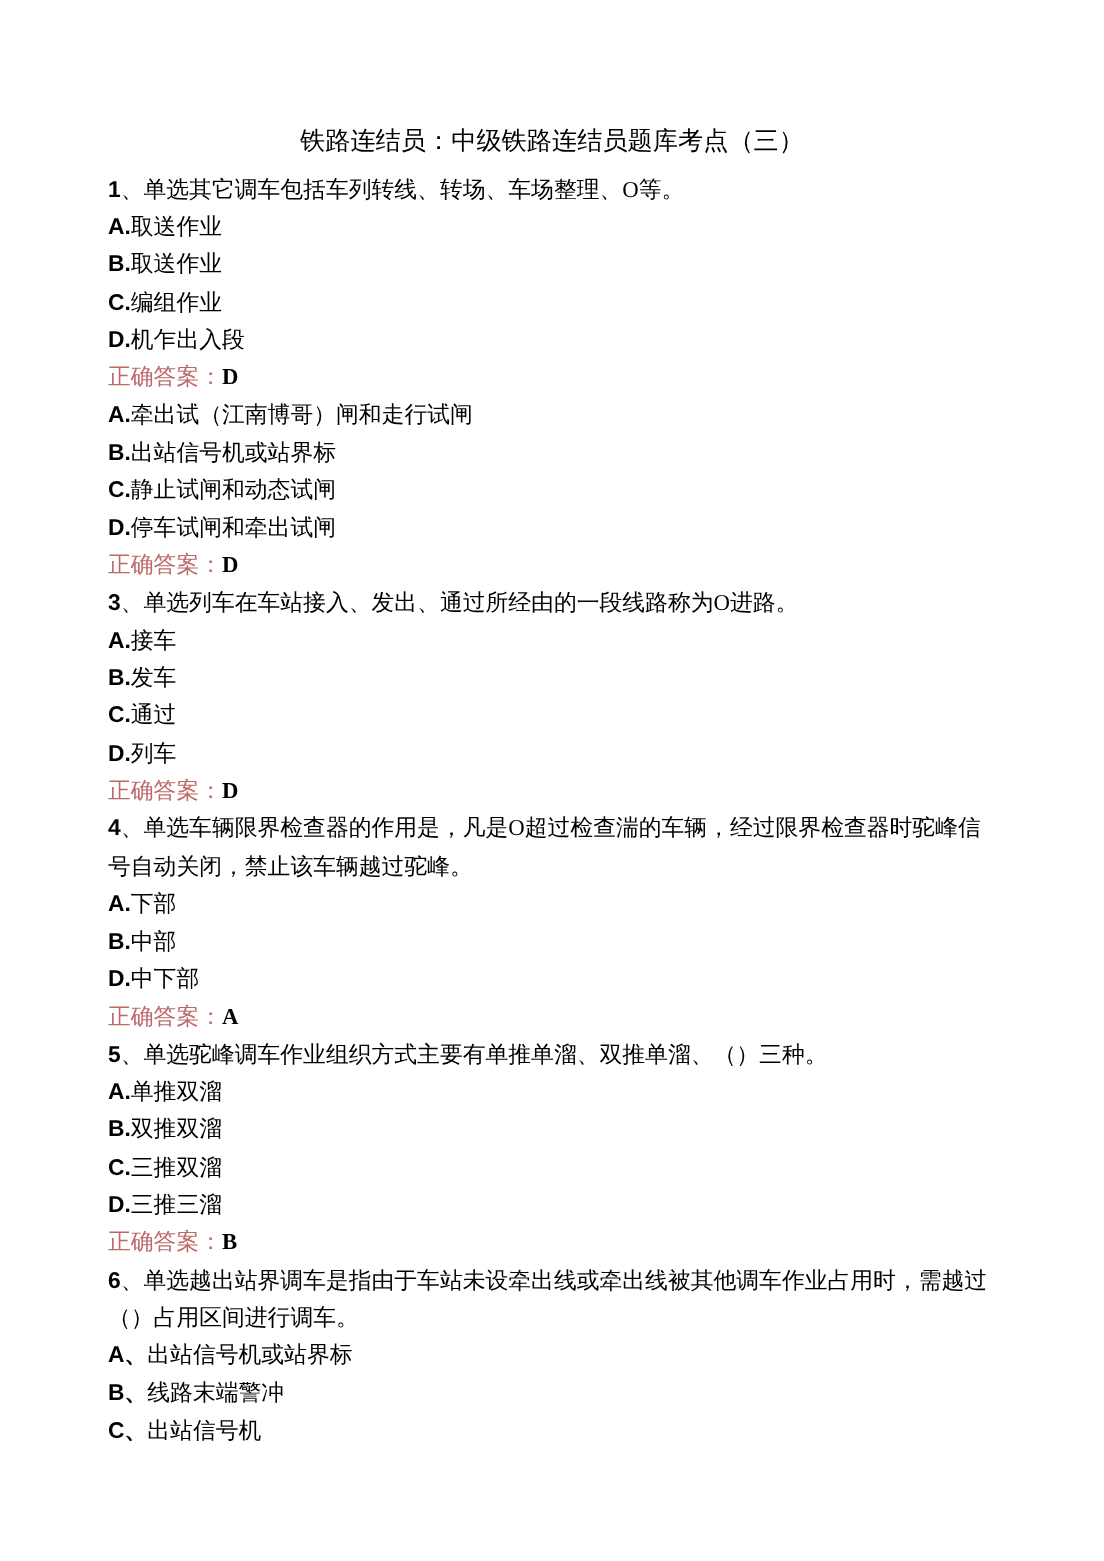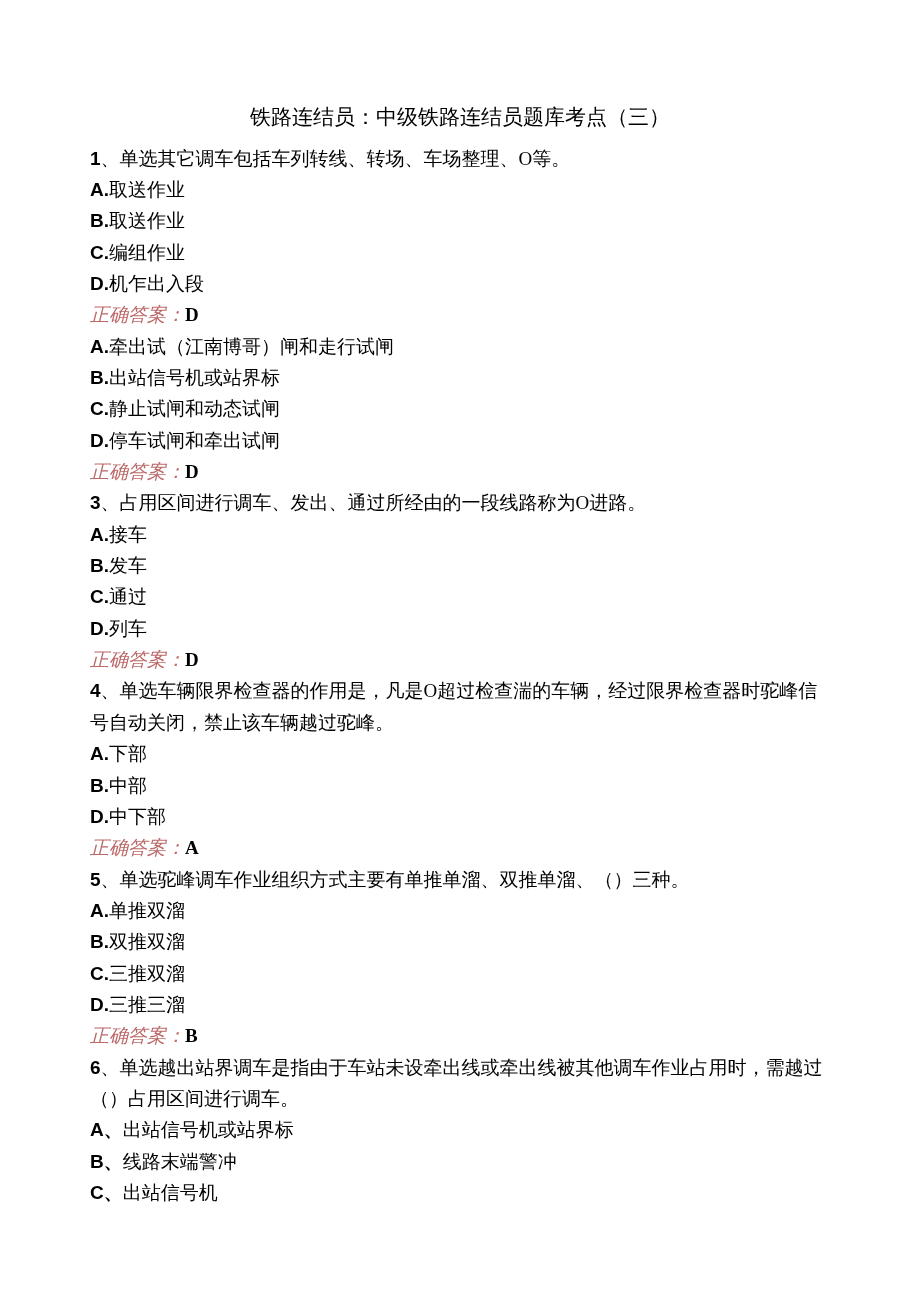--- a/index.html
+++ b/index.html
@@ -19,21 +19,20 @@
     .title {
       text-align: center;
       margin-bottom: 8px;
       font-size: 21px;
     }
     .line {
       display: block;
     }
     .answer-label {
       color: #bd6868;
-      font-style: italic;
     }
     .answer-value {
       color: #000000;
       font-weight: bold;
     }
     .num {
       font-family: Arial, sans-serif;
       font-weight: bold;
     }
     .letter {
@@ -51,21 +50,21 @@
     <div class="line"><span class="letter">A.</span><span>取送作业</span></div>
     <div class="line"><span class="letter">B.</span><span>取送作业</span></div>
     <div class="line"><span class="letter">C.</span><span>编组作业</span></div>
     <div class="line"><span class="letter">D.</span><span>机乍出入段</span></div>
     <div class="line"><span class="answer-label">正确答案：</span><span class="answer-value">D</span></div>
     <div class="line"><span class="letter">A.</span><span>牵出试（江南博哥）闸和走行试闸</span></div>
     <div class="line"><span class="letter">B.</span><span>出站信号机或站界标</span></div>
     <div class="line"><span class="letter">C.</span><span>静止试闸和动态试闸</span></div>
     <div class="line"><span class="letter">D.</span><span>停车试闸和牵出试闸</span></div>
     <div class="line"><span class="answer-label">正确答案：</span><span class="answer-value">D</span></div>
-    <div class="line"><span class="num">3</span><span>、占用区间进行调车、发出、通过所经由的一段线路称为O进路。</span></div>
+    <div class="line"><span class="num">3</span><span>、单选列车在车站接入、发出、通过所经由的一段线路称为O进路。</span></div>
     <div class="line"><span class="letter">A.</span><span>接车</span></div>
     <div class="line"><span class="letter">B.</span><span>发车</span></div>
     <div class="line"><span class="letter">C.</span><span>通过</span></div>
     <div class="line"><span class="letter">D.</span><span>列车</span></div>
     <div class="line"><span class="answer-label">正确答案：</span><span class="answer-value">D</span></div>
     <div class="line"><span class="num">4</span><span>、单选车辆限界检查器的作用是，凡是O超过检查湍的车辆，经过限界检查器时驼峰信号自动关闭，禁止该车辆越过驼峰。</span></div>
     <div class="line"><span class="letter">A.</span><span>下部</span></div>
     <div class="line"><span class="letter">B.</span><span>中部</span></div>
     <div class="line"><span class="letter">D.</span><span>中下部</span></div>
     <div class="line"><span class="answer-label">正确答案：</span><span class="answer-value">A</span></div>

